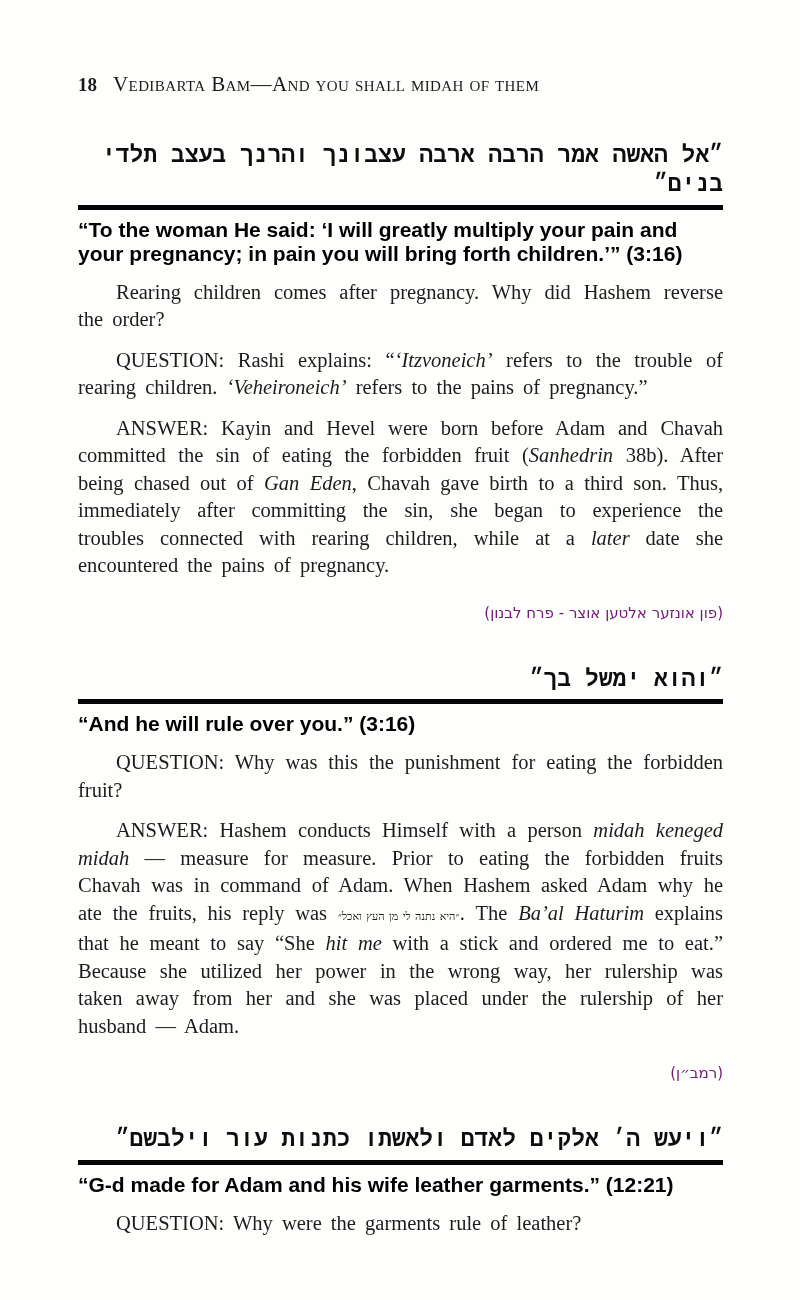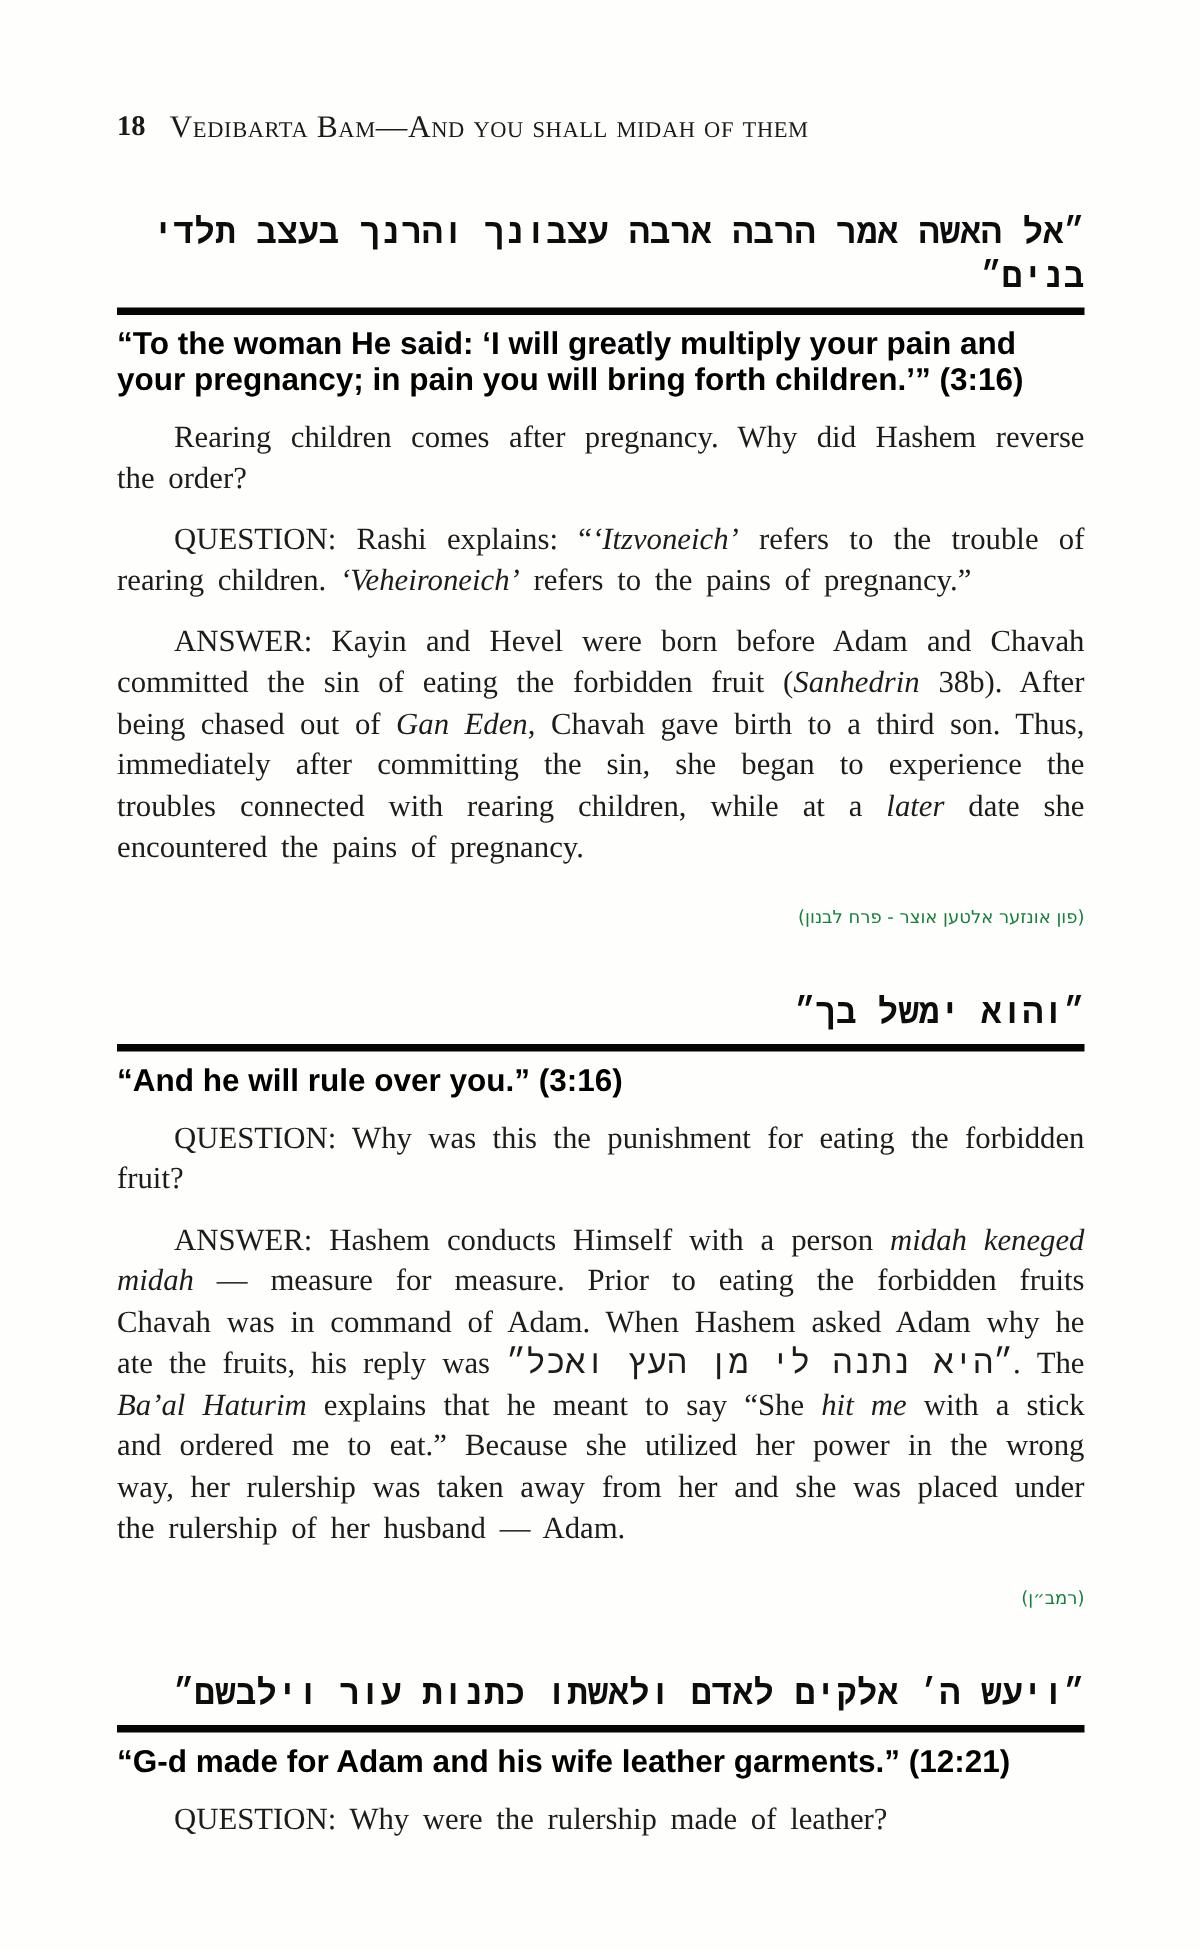--- a/index.html
+++ b/index.html
@@ -58,33 +58,33 @@
     margin-top: 13px;
     font-size: 20.5px;
     line-height: 27.5px;
     text-align: justify;
     text-indent: 38px;
     word-spacing: 4px;
     color: #1c1c1c;
   }
   .para i { font-style: italic; }
   .heb-inline {
-    font-family: Liberation Mono, monospace;
-    font-size: 22px;
+    font-family: Liberation Serif, serif;
+    font-size: 11px;
     word-spacing: 0;
     unicode-bidi: isolate;
     direction: rtl;
   }
   .citation {
     margin-top: 24px;
     direction: rtl;
     font-family: "DejaVu Sans", sans-serif;
-    font-size: 12px;
+    font-size: 15px;
     line-height: 1.2;
-    color: #15803d;
+    color: #701a75;
   }
 </style>
 </head>
 <body>
 
 <div class="page">
 
   <header class="page-header">
     <span class="page-number">18</span>
     <span class="running-title">Vedibarta Bam—And you shall midah of them</span>
@@ -106,16 +106,16 @@
     <p class="translation">“And he will rule over you.” (3:16)</p>
     <p class="para"><span>QUESTION: Why was this the punishment for eating the forbidden fruit?</span></p>
     <p class="para"><span>ANSWER: Hashem conducts Himself with a person </span><i>midah keneged midah</i><span> — measure for measure. Prior to eating the forbidden fruits Chavah was in command of Adam. When Hashem asked Adam why he ate the fruits, his reply was </span><span class="heb-inline" dir="rtl">״היא נתנה לי מן העץ ואכל״</span><span>. The </span><i>Ba’al Haturim</i><span> explains that he meant to say “She </span><i>hit me</i><span> with a stick and ordered me to eat.” Because she utilized her power in the wrong way, her rulership was taken away from her and she was placed under the rulership of her husband — Adam.</span></p>
     <p class="citation" dir="rtl">(רמב״ן)</p>
   </section>
 
   <section class="topic">
     <h2 class="heb-heading" dir="rtl">״ויעש ה׳ אלקים לאדם ולאשתו כתנות עור וילבשם״</h2>
     <div class="rule"></div>
     <p class="translation">“G-d made for Adam and his wife leather garments.” (12:21)</p>
-    <p class="para"><span>QUESTION: Why were the rulership made of leather?</span></p>
+    <p class="para"><span>QUESTION: Why were the garments rule of leather?</span></p>
   </section>
 
 </div>
 
 </body></html>

